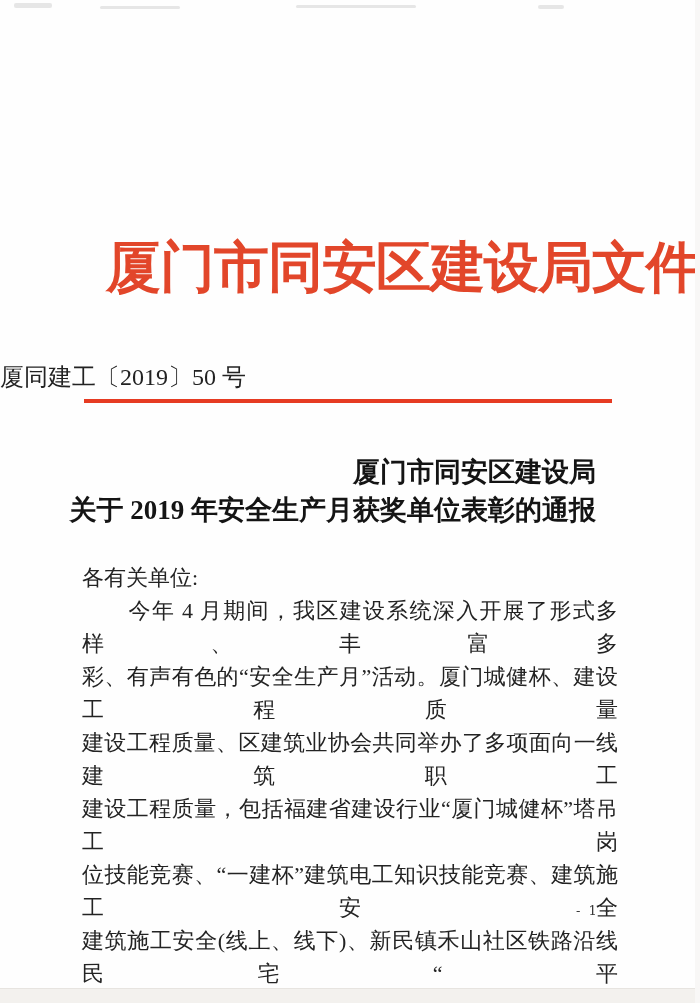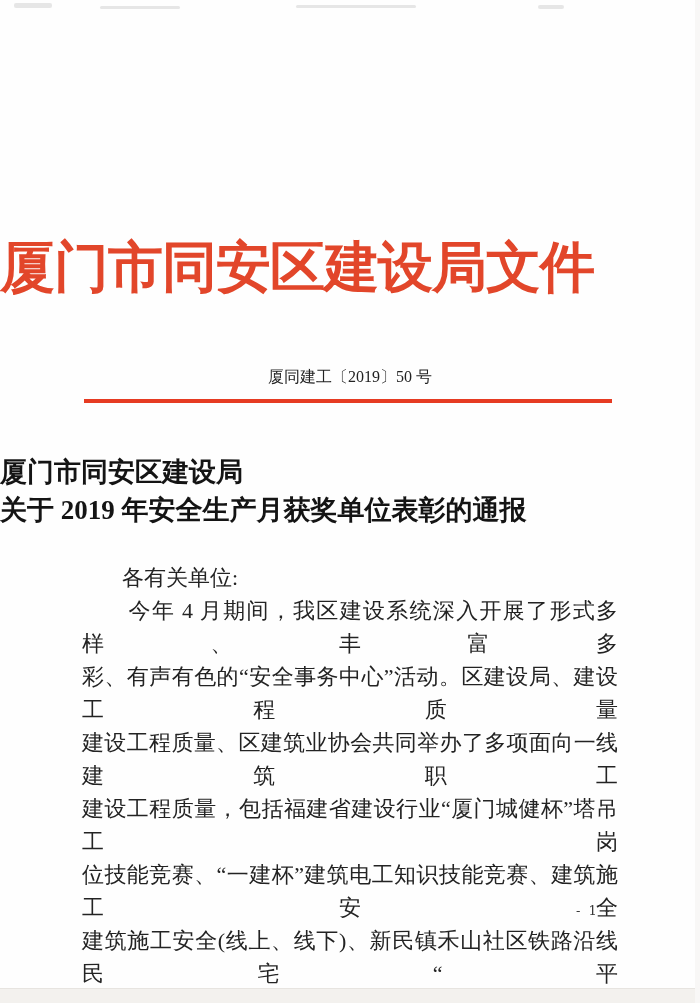--- a/index.html
+++ b/index.html
@@ -18,42 +18,42 @@
   .smudge{position:absolute;background:#c9c9c9;opacity:.45;border-radius:2px;}
   .smudge.s1{left:14px;top:3px;width:38px;height:5px;}
   .smudge.s2{left:100px;top:6px;width:80px;height:3px;}
   .smudge.s3{left:296px;top:5px;width:120px;height:3px;}
   .smudge.s4{left:538px;top:5px;width:26px;height:4px;}
   
   .edge-bottom{position:absolute;left:0;top:988px;width:700px;height:15px;background:#f3f1ee;border-top:1px solid #e7e4e0;}
   .edge-right{position:absolute;top:0;right:0;width:5px;height:100%;background:#f8f7f6;}
 
   .org-title{
-    position:absolute;top:231px;left:0;width:700px;text-align:left;
+    position:absolute;top:231px;left:0;width:700px;text-align:right;
     font-size:55px;line-height:72px;font-weight:bold;letter-spacing:-1px;
     color:var(--accent-red);
     font-family:"DejaVu Serif","Liberation Serif",serif;
   }
   .doc-number{
-    position:absolute;top:363px;left:0;width:700px;text-align:center;
-    font-size:16px;line-height:28px;color:#222;
+    position:absolute;top:363px;left:0;width:700px;
+    font-size:24px;line-height:28px;color:#222;
   }
   .red-rule{
     position:absolute;top:399px;left:84px;width:528px;height:4px;
     background:var(--rule-red);
   }
   .doc-title{
-    position:absolute;top:453px;left:0;width:576px;text-align:left;
-    font-size:27px;line-height:38px;font-weight:bold;color:#141414;
+    position:absolute;top:453px;left:0;width:576px;text-align:right;
+    font-size:27px;line-height:38px;font-weight:bold;color:#141414;padding-left:20px;
   }
   .content{
     position:absolute;top:561px;left:82px;width:536px;
     font-size:22px;line-height:33px;color:#232323;
   }
-  .salutation{text-align:left;margin-left:40px;}
+  .salutation{text-align:left;}
   .body-line{
     text-align:justify;
     text-align-last:justify;
   }
   .page-number{
     position:absolute;top:903px;left:576px;
     font-size:13px;letter-spacing:2px;color:#3a3a3a;
     font-family:"DejaVu Serif","Liberation Serif",serif;
   }
 </style>
@@ -75,21 +75,21 @@
 
   <div class="doc-title">
     <div>厦门市同安区建设局</div>
     <div>关于 2019 年安全生产月获奖单位表彰的通报</div>
   </div>
 
   <div class="content">
     <div class="salutation">各有关单位:</div>
     <div>
         <div class="body-line">　　今年 4 月期间，我区建设系统深入开展了形式多样、丰富多</div>
-        <div class="body-line">彩、有声有色的“安全事务中心”活动。区建设局、建设工程质量</div>
+        <div class="body-line">彩、有声有色的“安全生产月”活动。厦门城健杯、建设工程质量</div>
         <div class="body-line">建设工程质量、区建筑业协会共同举办了多项面向一线建筑职工</div>
         <div class="body-line">建设工程质量，包括福建省建设行业“厦门城健杯”塔吊工岗</div>
         <div class="body-line">位技能竞赛、“一建杯”建筑电工知识技能竞赛、建筑施工安全</div>
         <div class="body-line">建筑施工安全(线上、线下)、新民镇禾山社区铁路沿线民宅“平</div>
         <div class="body-line">改坡”施工竞赛。竞赛活动中，参赛单位和个人充分发挥建筑人</div>
       </div>
   </div>
 
   <div class="page-number">- 1 -</div>
 

